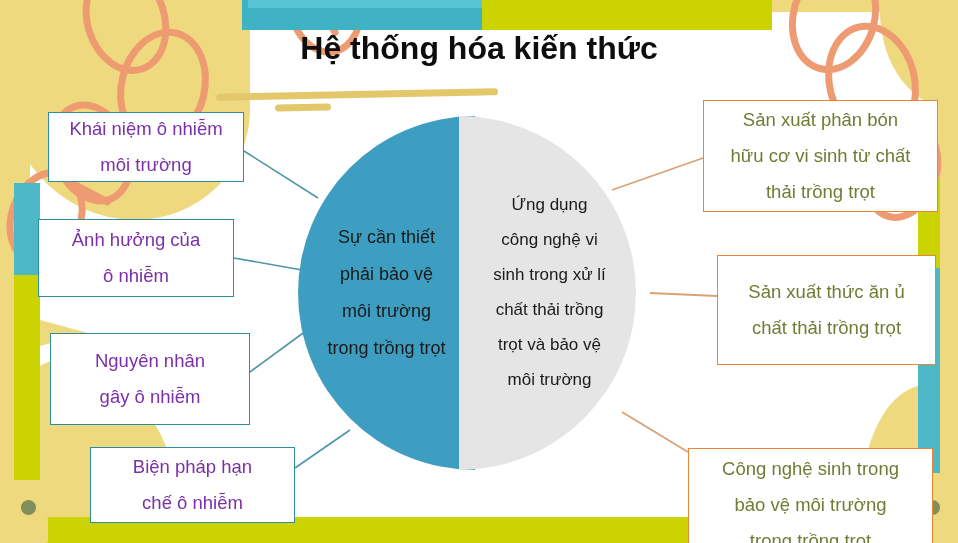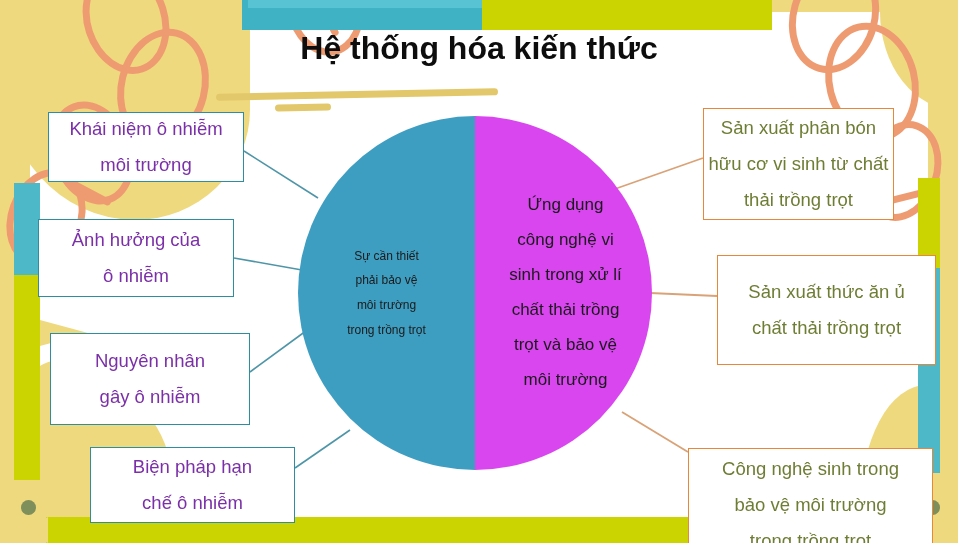--- a/index.html
+++ b/index.html
@@ -89,45 +89,45 @@
   }
   .title-underline{
     position:absolute;background:#E2C86A;border-radius:4px;height:7px;
   }
   .tu1{left:216px;top:91px;width:282px;transform:rotate(-1.1deg);}
   .tu2{left:275px;top:104px;width:56px;transform:rotate(-1deg);}
   
   .circle-wrap{position:absolute;left:298px;top:116px;width:354px;height:354px;}
   .half{position:absolute;top:0;width:177px;height:354px;}
   .half-left{left:0;background:#3E9EC1;border-radius:177px 0 0 177px;}
-  .half-right{left:177px;background:#d946ef;border-radius:0 177px 177px 0;}
+  .half-right{left:161px;background:#e5e5e5;border-radius:0 177px 177px 0;}
   .half-text{
     position:absolute;left:0;top:0;width:100%;height:100%;
     display:flex;flex-direction:column;align-items:center;justify-content:center;
-    color:#1A1A1A;font-size:12px;line-height:2.05;text-align:center;
+    color:#1A1A1A;font-size:18px;line-height:2.05;text-align:center;
   }
   .half-left .half-text{padding-right:4px;}
   .half-right .half-text{padding-left:2px;font-size:17px;}
   .half-text span{display:block;white-space:nowrap;}
   
   svg.links{position:absolute;left:0;top:0;width:958px;height:543px;overflow:visible;}
   
   .node{
     position:absolute;background:#FFFFFF;box-sizing:border-box;
     display:flex;flex-direction:column;align-items:center;justify-content:center;
     text-align:center;line-height:1.95;
   }
   .node span{display:block;white-space:nowrap;}
   .node-left{border:1.4px solid #2E8D9E;color:#7B2FA8;font-size:18.5px;}
   .node-right{border:1.6px solid #E8863A;color:#6E7D34;font-size:18.5px;}
   .n1{left:48px;top:112px;width:196px;height:70px;}
   .n2{left:38px;top:219px;width:196px;height:78px;}
   .n3{left:50px;top:333px;width:200px;height:92px;}
   .n4{left:90px;top:447px;width:205px;height:76px;}
-  .r1{left:703px;top:100px;width:191px;height:112px;margin-top:8px;}
+  .r1{left:703px;top:100px;width:235px;height:112px;}
   .r2{left:717px;top:255px;width:219px;height:110px;}
   .r3{left:688px;top:415px;width:245px;height:114px;margin-top:33px;}
 </style>
 </head>
 <body>
 
 <div id="slide">
 
   <div class="canvas-white"></div>
 

